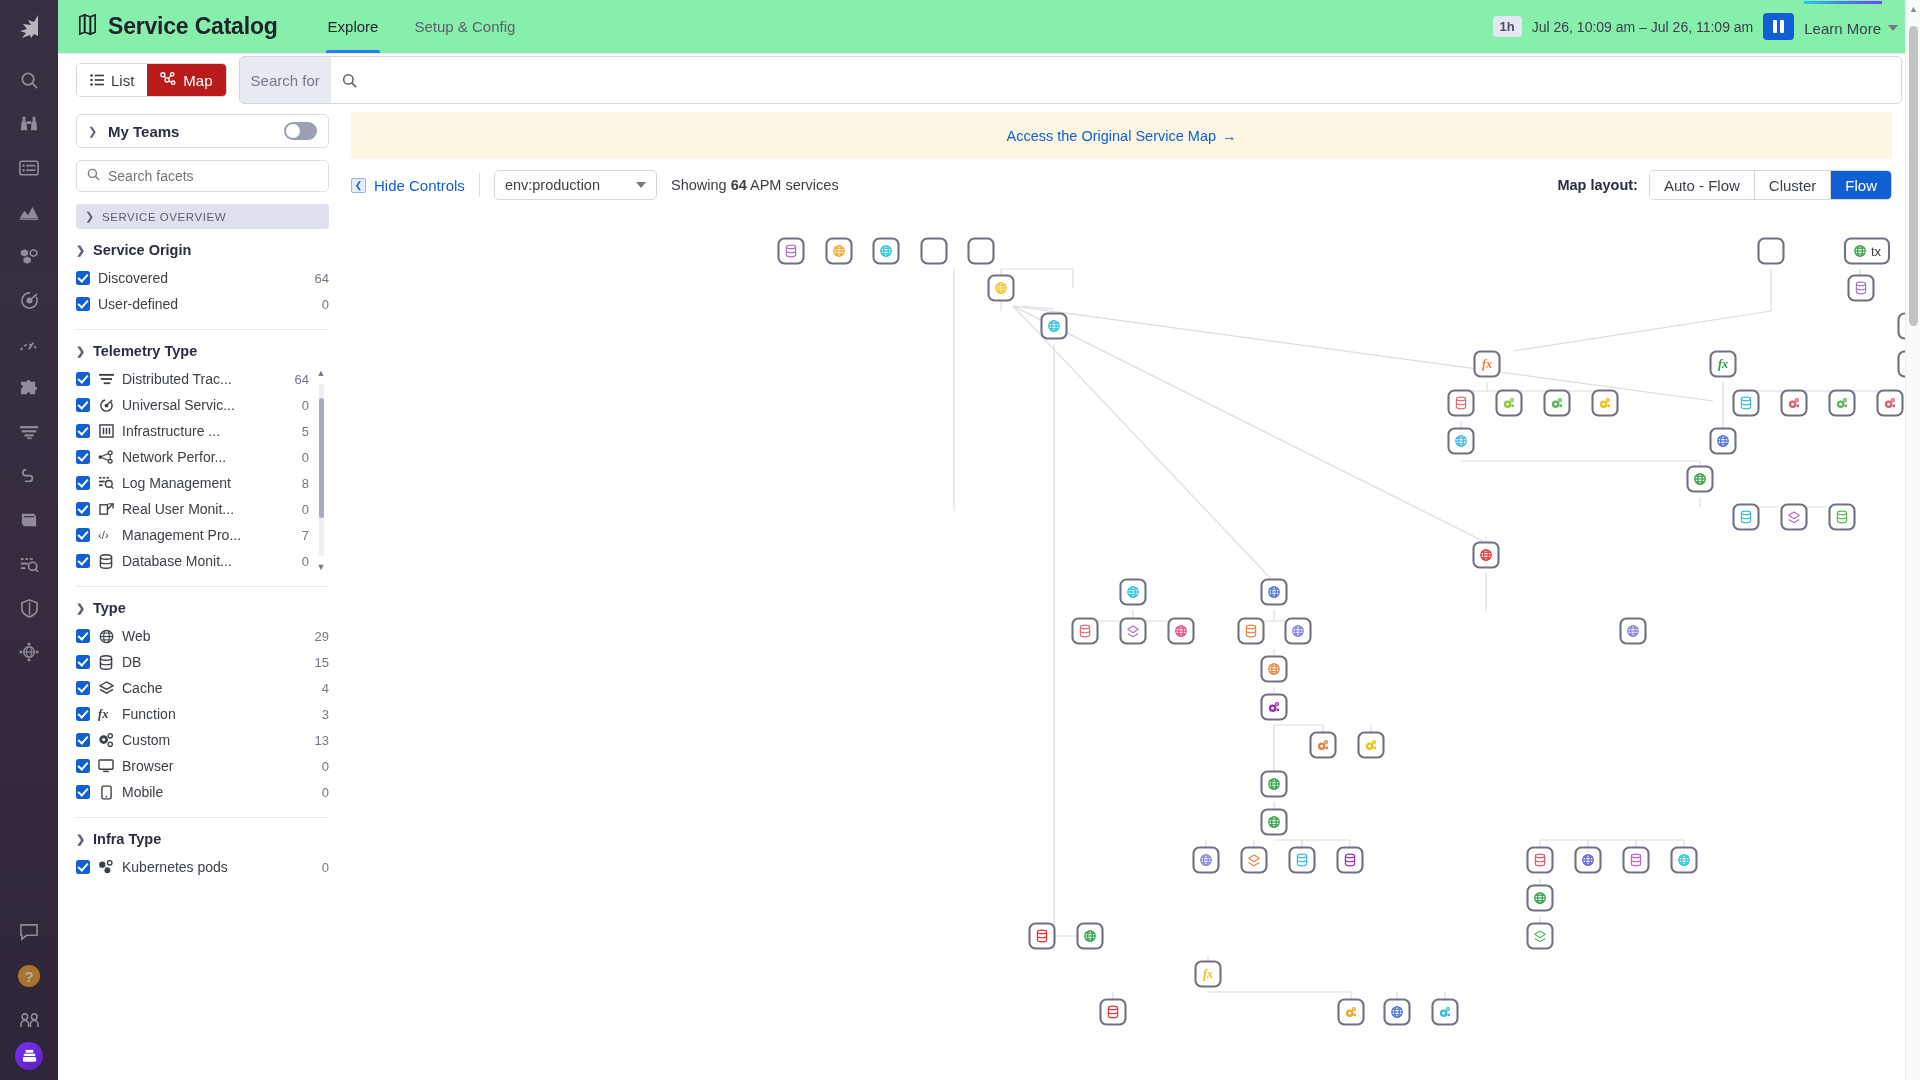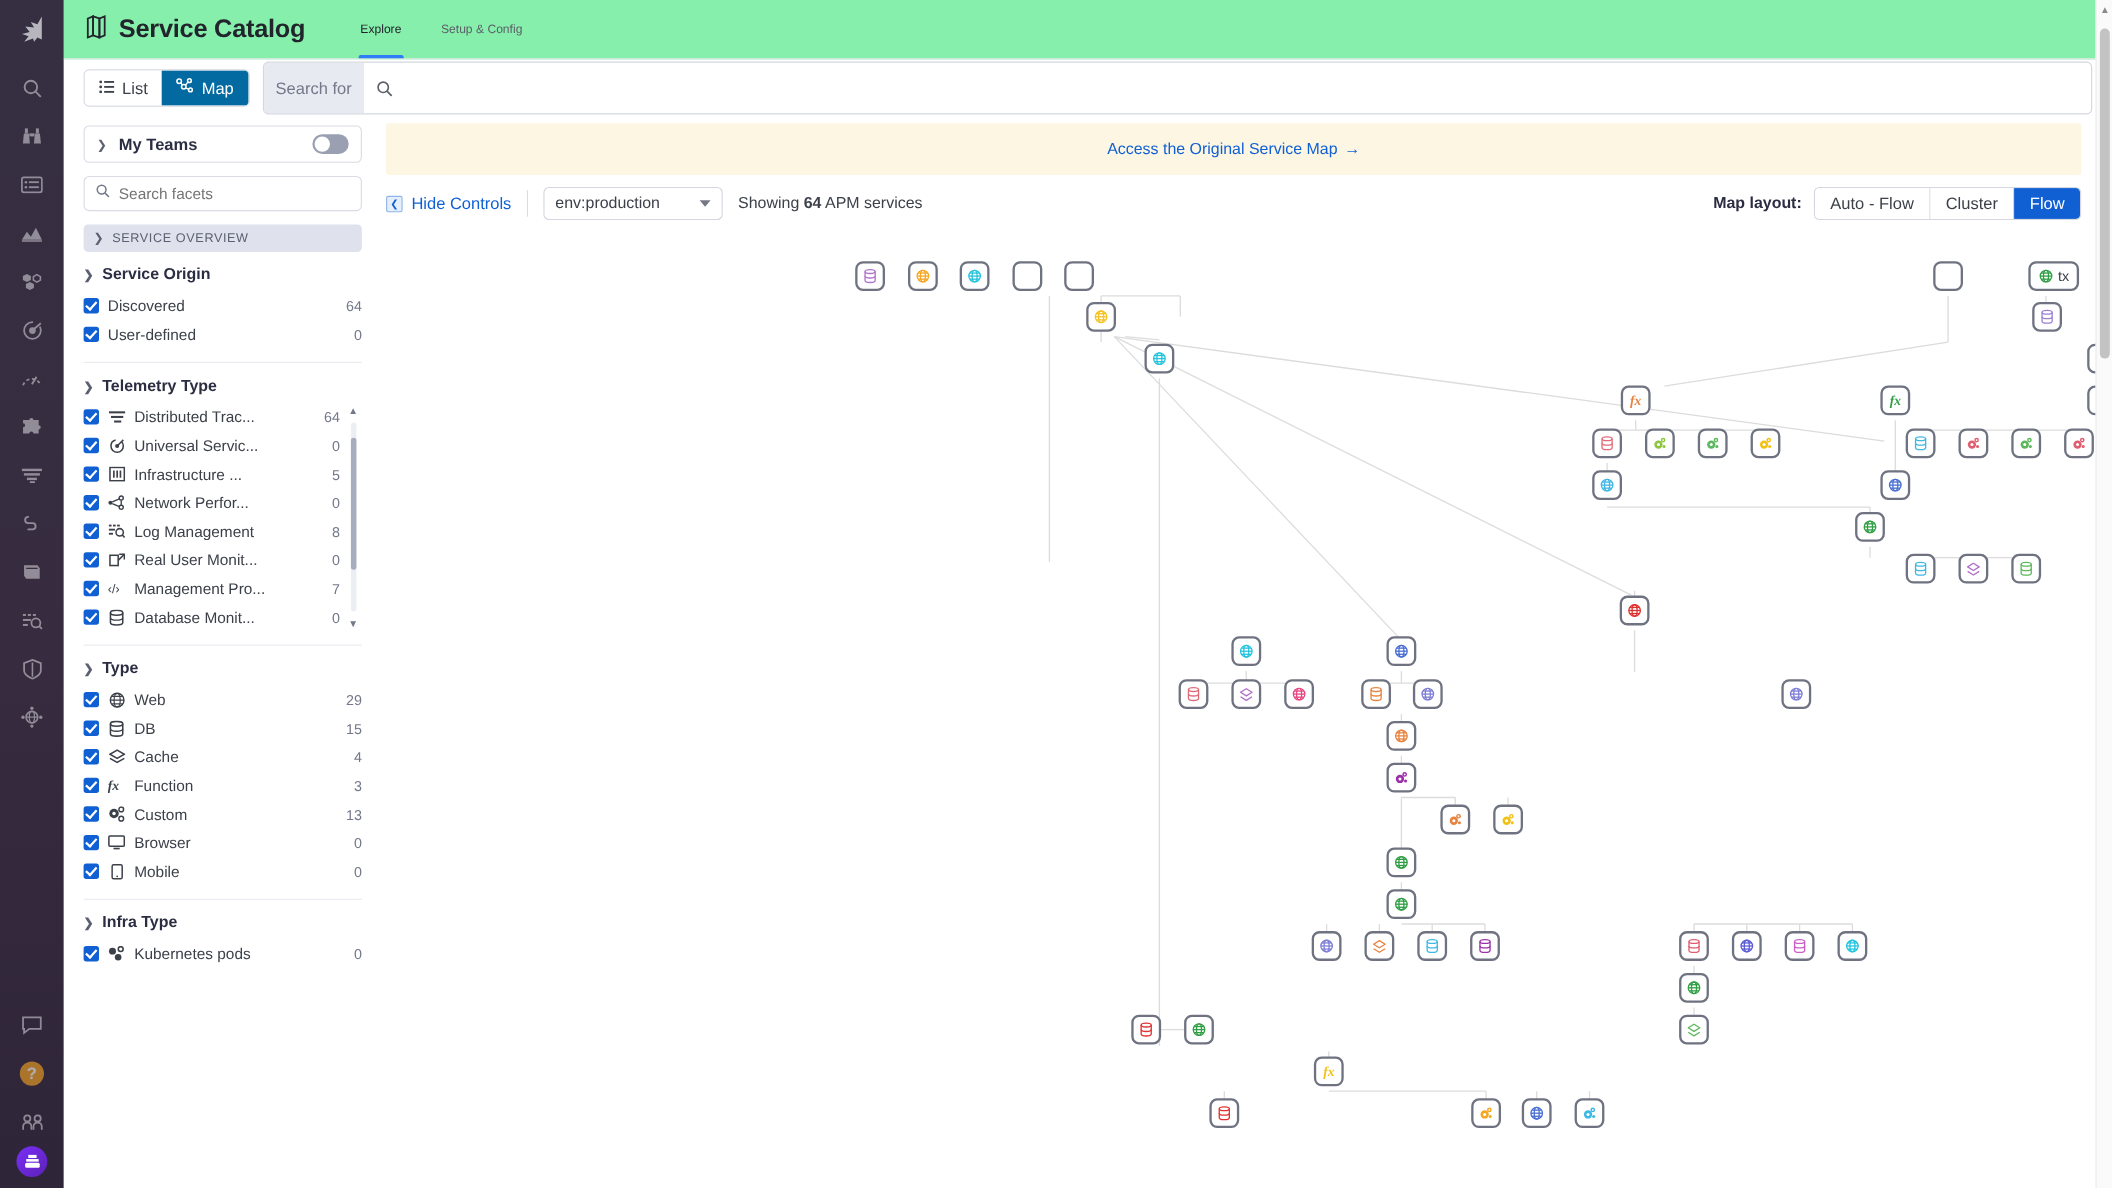--- a/index.html
+++ b/index.html
@@ -47,21 +47,21 @@
   .hdr {
     height: 54px; flex: 0 0 54px; display: flex; align-items: center;
     border-bottom: 1px solid #e8e8ee; background: #86efac; padding-left: 18px;
     position: relative;
   }
   .hdr-title { display: flex; align-items: center; gap: 9px; margin-right: 34px; }
   .hdr-title .t { font-size: 23px; font-weight: bold; letter-spacing: -.2px; color: #22242c; }
   .hdr-tabs { display: flex; align-items: center; height: 100%; gap: 4px; }
   .hdr-tab {
     height: 100%; display: flex; align-items: center; padding: 0 16px;
-    font-size: 11px; color: #5c6068; cursor: pointer; position: relative;
+    font-size: 15px; color: #5c6068; cursor: pointer; position: relative;
   }
   .hdr-tab.active { color: #22242c; }
   .hdr-tab.active::after {
     content: ""; position: absolute; left: 14px; right: 14px; bottom: 0;
     height: 3px; background: #2f7df6; border-radius: 2px 2px 0 0;
   }
   .hdr-right {
     margin-left: auto; display: flex; align-items: center; gap: 10px;
     padding-right: 22px;
   }
@@ -89,21 +89,21 @@
   
   .toolbar {
     height: 52px; flex: 0 0 52px; display: flex; align-items: center;
     padding: 0 18px 0 18px; gap: 12px; background: #fff;
   }
   .seg { display: flex; border: 1px solid #d4d7e0; border-radius: 5px; overflow: hidden; height: 34px; }
   .seg-btn {
     display: flex; align-items: center; gap: 7px; padding: 0 13px;
     font-size: 15px; color: #3c4049; background: #fff; cursor: pointer;
   }
-  .seg-btn.active { background: #0369a1; color: #fff; }
+  .seg-btn.active { background: #b91c1c; color: #fff; }
   .search-wrap {
     flex: 1 1 auto; height: 48px; display: flex; align-items: center;
     border: 1px solid #d4d7e0; border-radius: 5px; overflow: hidden; background: #fff;
   }
   .search-lbl {
     background: #e8eaf1; color: #73788a; font-size: 15px; height: 100%;
     display: flex; align-items: center; padding: 0 11px;
   }
   .search-ico { padding: 0 9px 0 11px; display: flex; align-items: center; }
   .search-input { border: 0; outline: 0; font-size: 15px; flex: 1 1 auto;
@@ -376,20 +376,33 @@
             <path d="M4 4 L9 2 L9 20 L4 22 Z" fill="none" stroke="#22242c" stroke-width="1.7"></path>
             <path d="M9 2 L15 4 L15 22 L9 20 Z" fill="none" stroke="#22242c" stroke-width="1.7"></path>
             <path d="M15 4 L20 2 L20 20 L15 22 Z" fill="none" stroke="#22242c" stroke-width="1.7"></path>
           </svg>
         </span>
         <span class="t">Service Catalog</span>
       </div>
       <div class="hdr-tabs">
         <div class="hdr-tab active">Explore</div>
         <div class="hdr-tab">Setup &amp; Config</div>
+      </div>
+      <div class="hdr-right">
+        <span class="time-badge">1h</span>
+        <span class="time-range">Jul 26, 10:09 am – Jul 26, 11:09 am</span>
+        <div class="pause-btn">
+            <i></i>
+            <i></i>
+          </div>
+        <div class="learn">
+          <div class="learn-grad"></div>
+          <span>Learn More</span>
+          <span class="caret"></span>
+        </div>
       </div>
     </div>
 
     <div class="toolbar">
       <div class="seg">
         <div class="seg-btn">
           <span>
             <svg width="14" height="12" viewBox="0 0 15 13">
                 <circle cx="1.6" cy="1.6" r="1.4" fill="#3c4049"></circle>
                 <circle cx="1.6" cy="6.5" r="1.4" fill="#3c4049"></circle>

